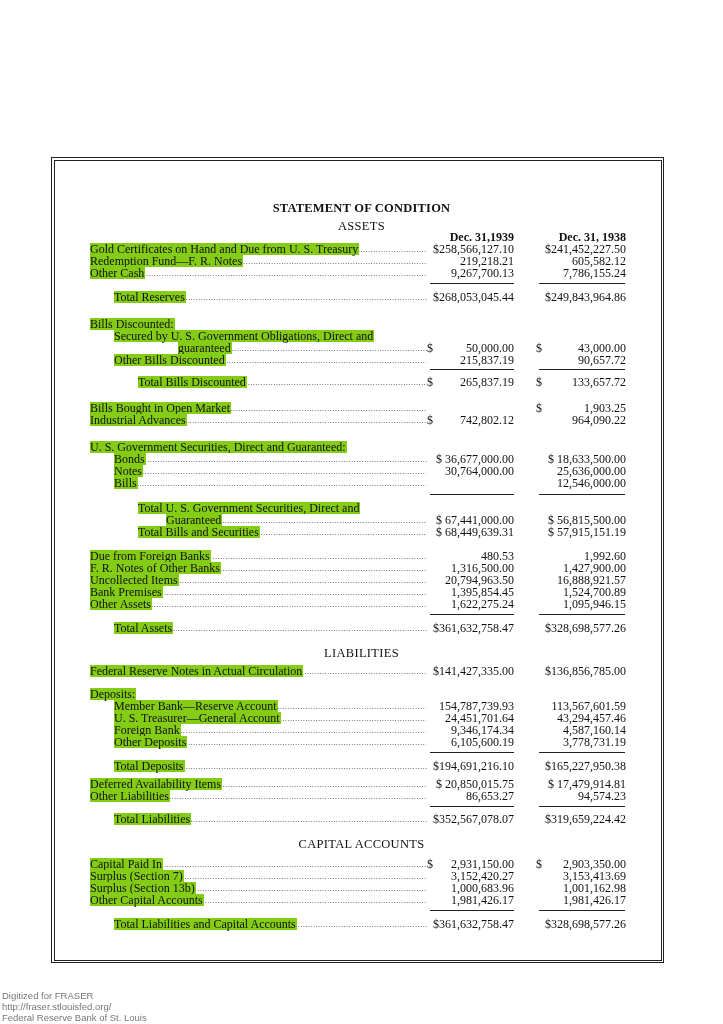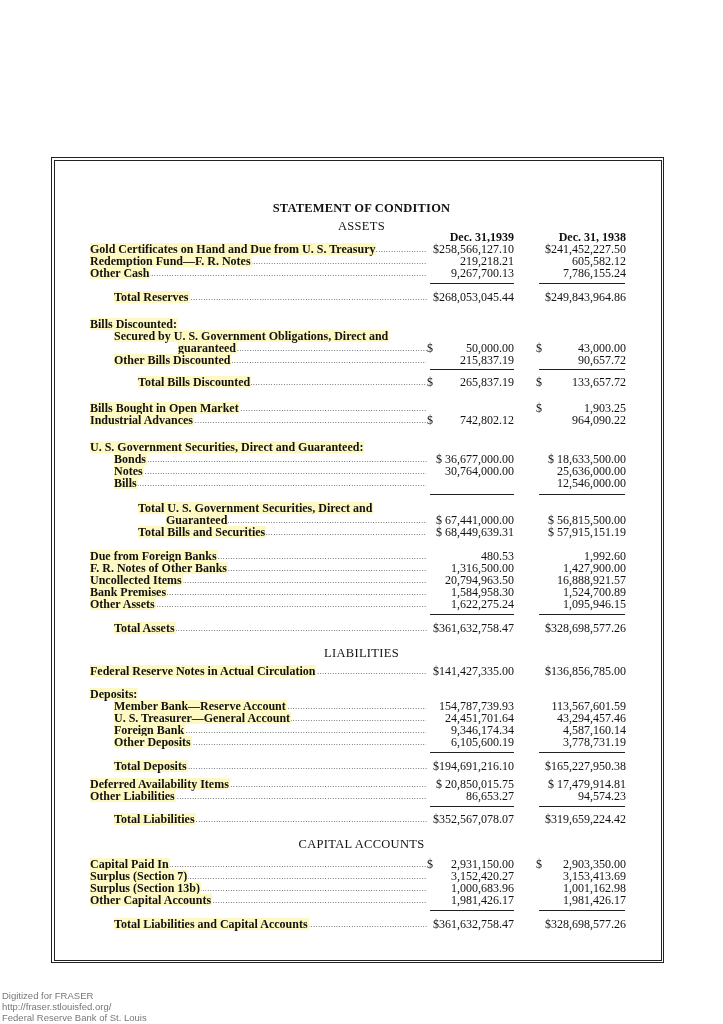--- a/index.html
+++ b/index.html
@@ -22,21 +22,21 @@
   .section-head {
     position: absolute; left: 0; width: 723px; text-align: center; font-size: 12.5px; letter-spacing: 0.3px;
   }
   .col-head {
     position: absolute; font-weight: bold; font-size: 12px; text-align: right;
   }
   .row {
     position: absolute; left: 90px; width: 536px; height: 12px; font-size: 12px; line-height: 12px;
   }
   .row .lbl {
-    position: absolute; left: 0; white-space: nowrap; background: #fef9c3; padding-right: 1px; font-weight: bold;
+    position: absolute; left: 0; white-space: nowrap; background: #84cc16; padding-right: 1px;
   }
   .row .dots {
     position: absolute; top: 0; height: 12px; overflow: hidden; white-space: nowrap;
     color: #444; font-size: 9px; letter-spacing: 0.3px;
   }
   .row .v1, .row .v2 { position: absolute; white-space: nowrap; text-align: right; }
   .row .v1 { right: 112px; }
   .row .v2 { right: 0px; }
   .row .d1 { position: absolute; left: 337px; }
   .row .d2 { position: absolute; left: 446px; }
@@ -188,21 +188,21 @@
     </div>
     <div class="row" style="top: 574px;">
       <span class="lbl" style="left: 0px; z-index: 2;">Uncollected Items</span>
       <span class="dots" style="left: 0px; width: 336px;">........................................................................................................................................................................................................</span>
       <span class="v1">20,794,963.50</span>
       <span class="v2">16,888,921.57</span>
     </div>
     <div class="row" style="top: 586px;">
       <span class="lbl" style="left: 0px; z-index: 2;">Bank Premises</span>
       <span class="dots" style="left: 0px; width: 336px;">........................................................................................................................................................................................................</span>
-      <span class="v1">1,584,958.30</span>
+      <span class="v1">1,395,854.45</span>
       <span class="v2">1,524,700.89</span>
     </div>
     <div class="row" style="top: 598px;">
       <span class="lbl" style="left: 0px; z-index: 2;">Other Assets</span>
       <span class="dots" style="left: 0px; width: 336px;">........................................................................................................................................................................................................</span>
       <span class="v1">1,622,275.24</span>
       <span class="v2">1,095,946.15</span>
     </div>
     <div class="row" style="top: 622px;">
       <span class="lbl" style="left: 24px; z-index: 2;">Total Assets</span>

